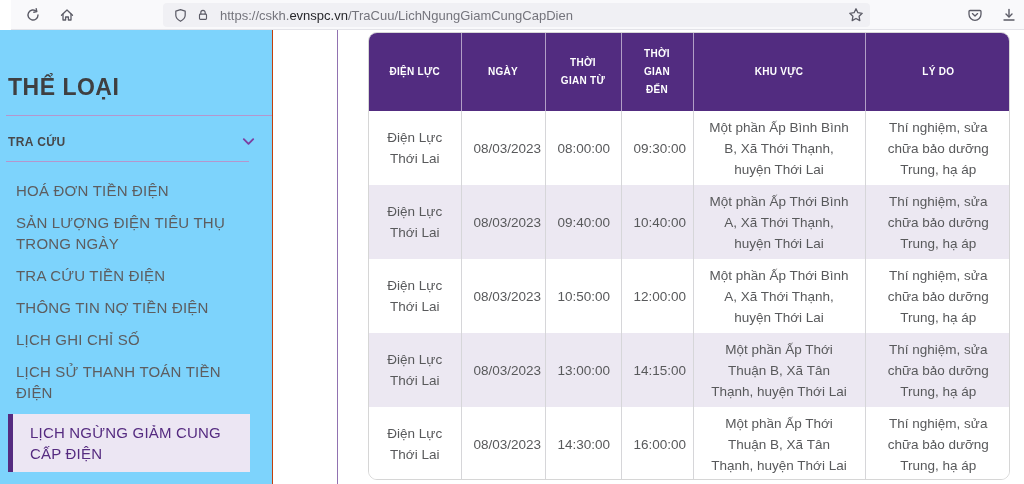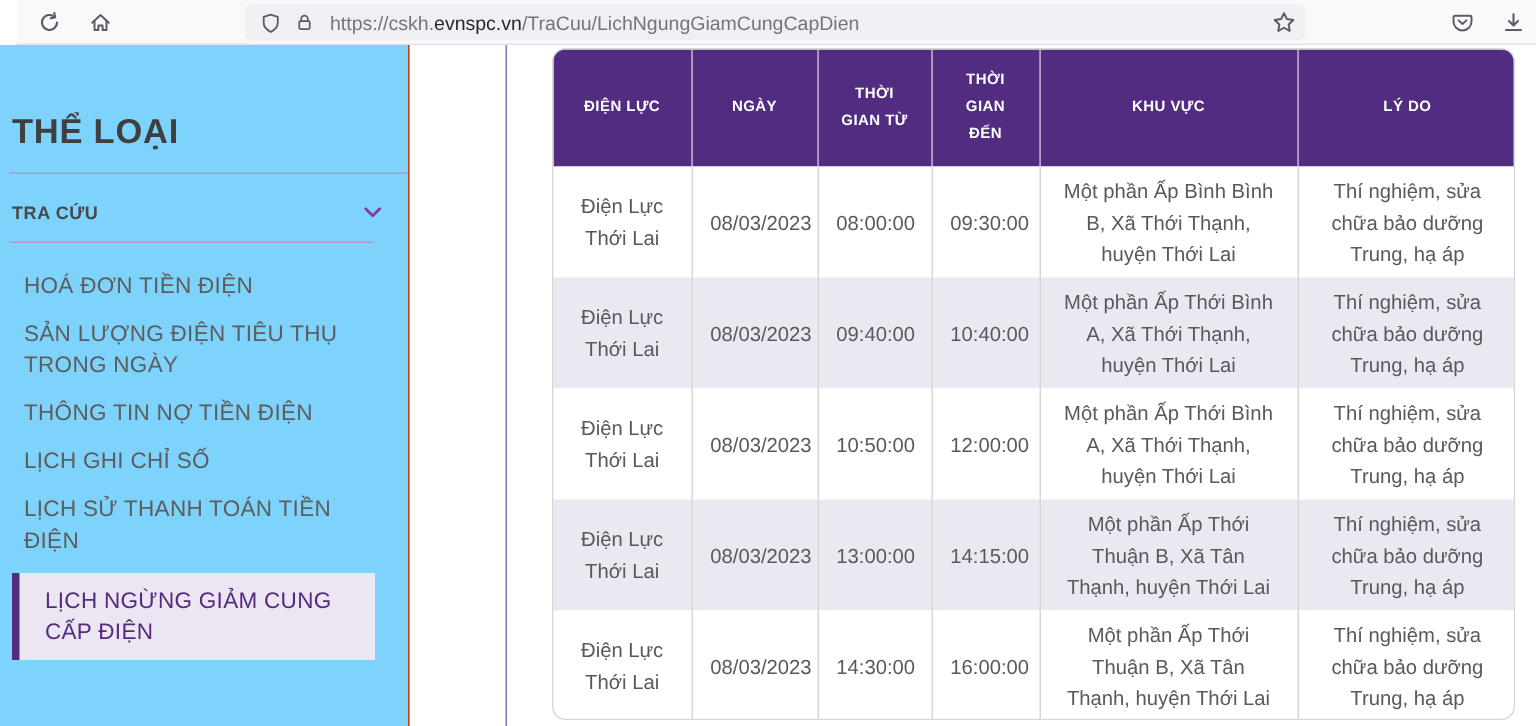--- a/index.html
+++ b/index.html
@@ -141,20 +141,21 @@
   <div class="section-row">
     <span class="section-label">TRA CỨU</span>
     <svg width="15" height="15" viewBox="0 0 16 16" fill="none" stroke="#7c3fa0" stroke-width="2" stroke-linecap="round" stroke-linejoin="round">
       <polyline points="3,5.5 8,10.5 13,5.5"></polyline>
     </svg>
   </div>
   <div class="rule rule-2"></div>
   <ul class="menu" id="menu">
       <li>HOÁ ĐƠN TIỀN ĐIỆN</li>
       <li>SẢN LƯỢNG ĐIỆN TIÊU THỤ TRONG NGÀY</li>
+      <li>TRA CỨU TIỀN ĐIỆN</li>
       <li>THÔNG TIN NỢ TIỀN ĐIỆN</li>
       <li>LỊCH GHI CHỈ SỐ</li>
       <li>LỊCH SỬ THANH TOÁN TIỀN ĐIỆN</li>
       <li class="active">LỊCH NGỪNG GIẢM CUNG CẤP ĐIỆN</li>
     </ul>
 </aside>
 
 <div class="v-divider"></div>
 
 <div class="table-wrap">

